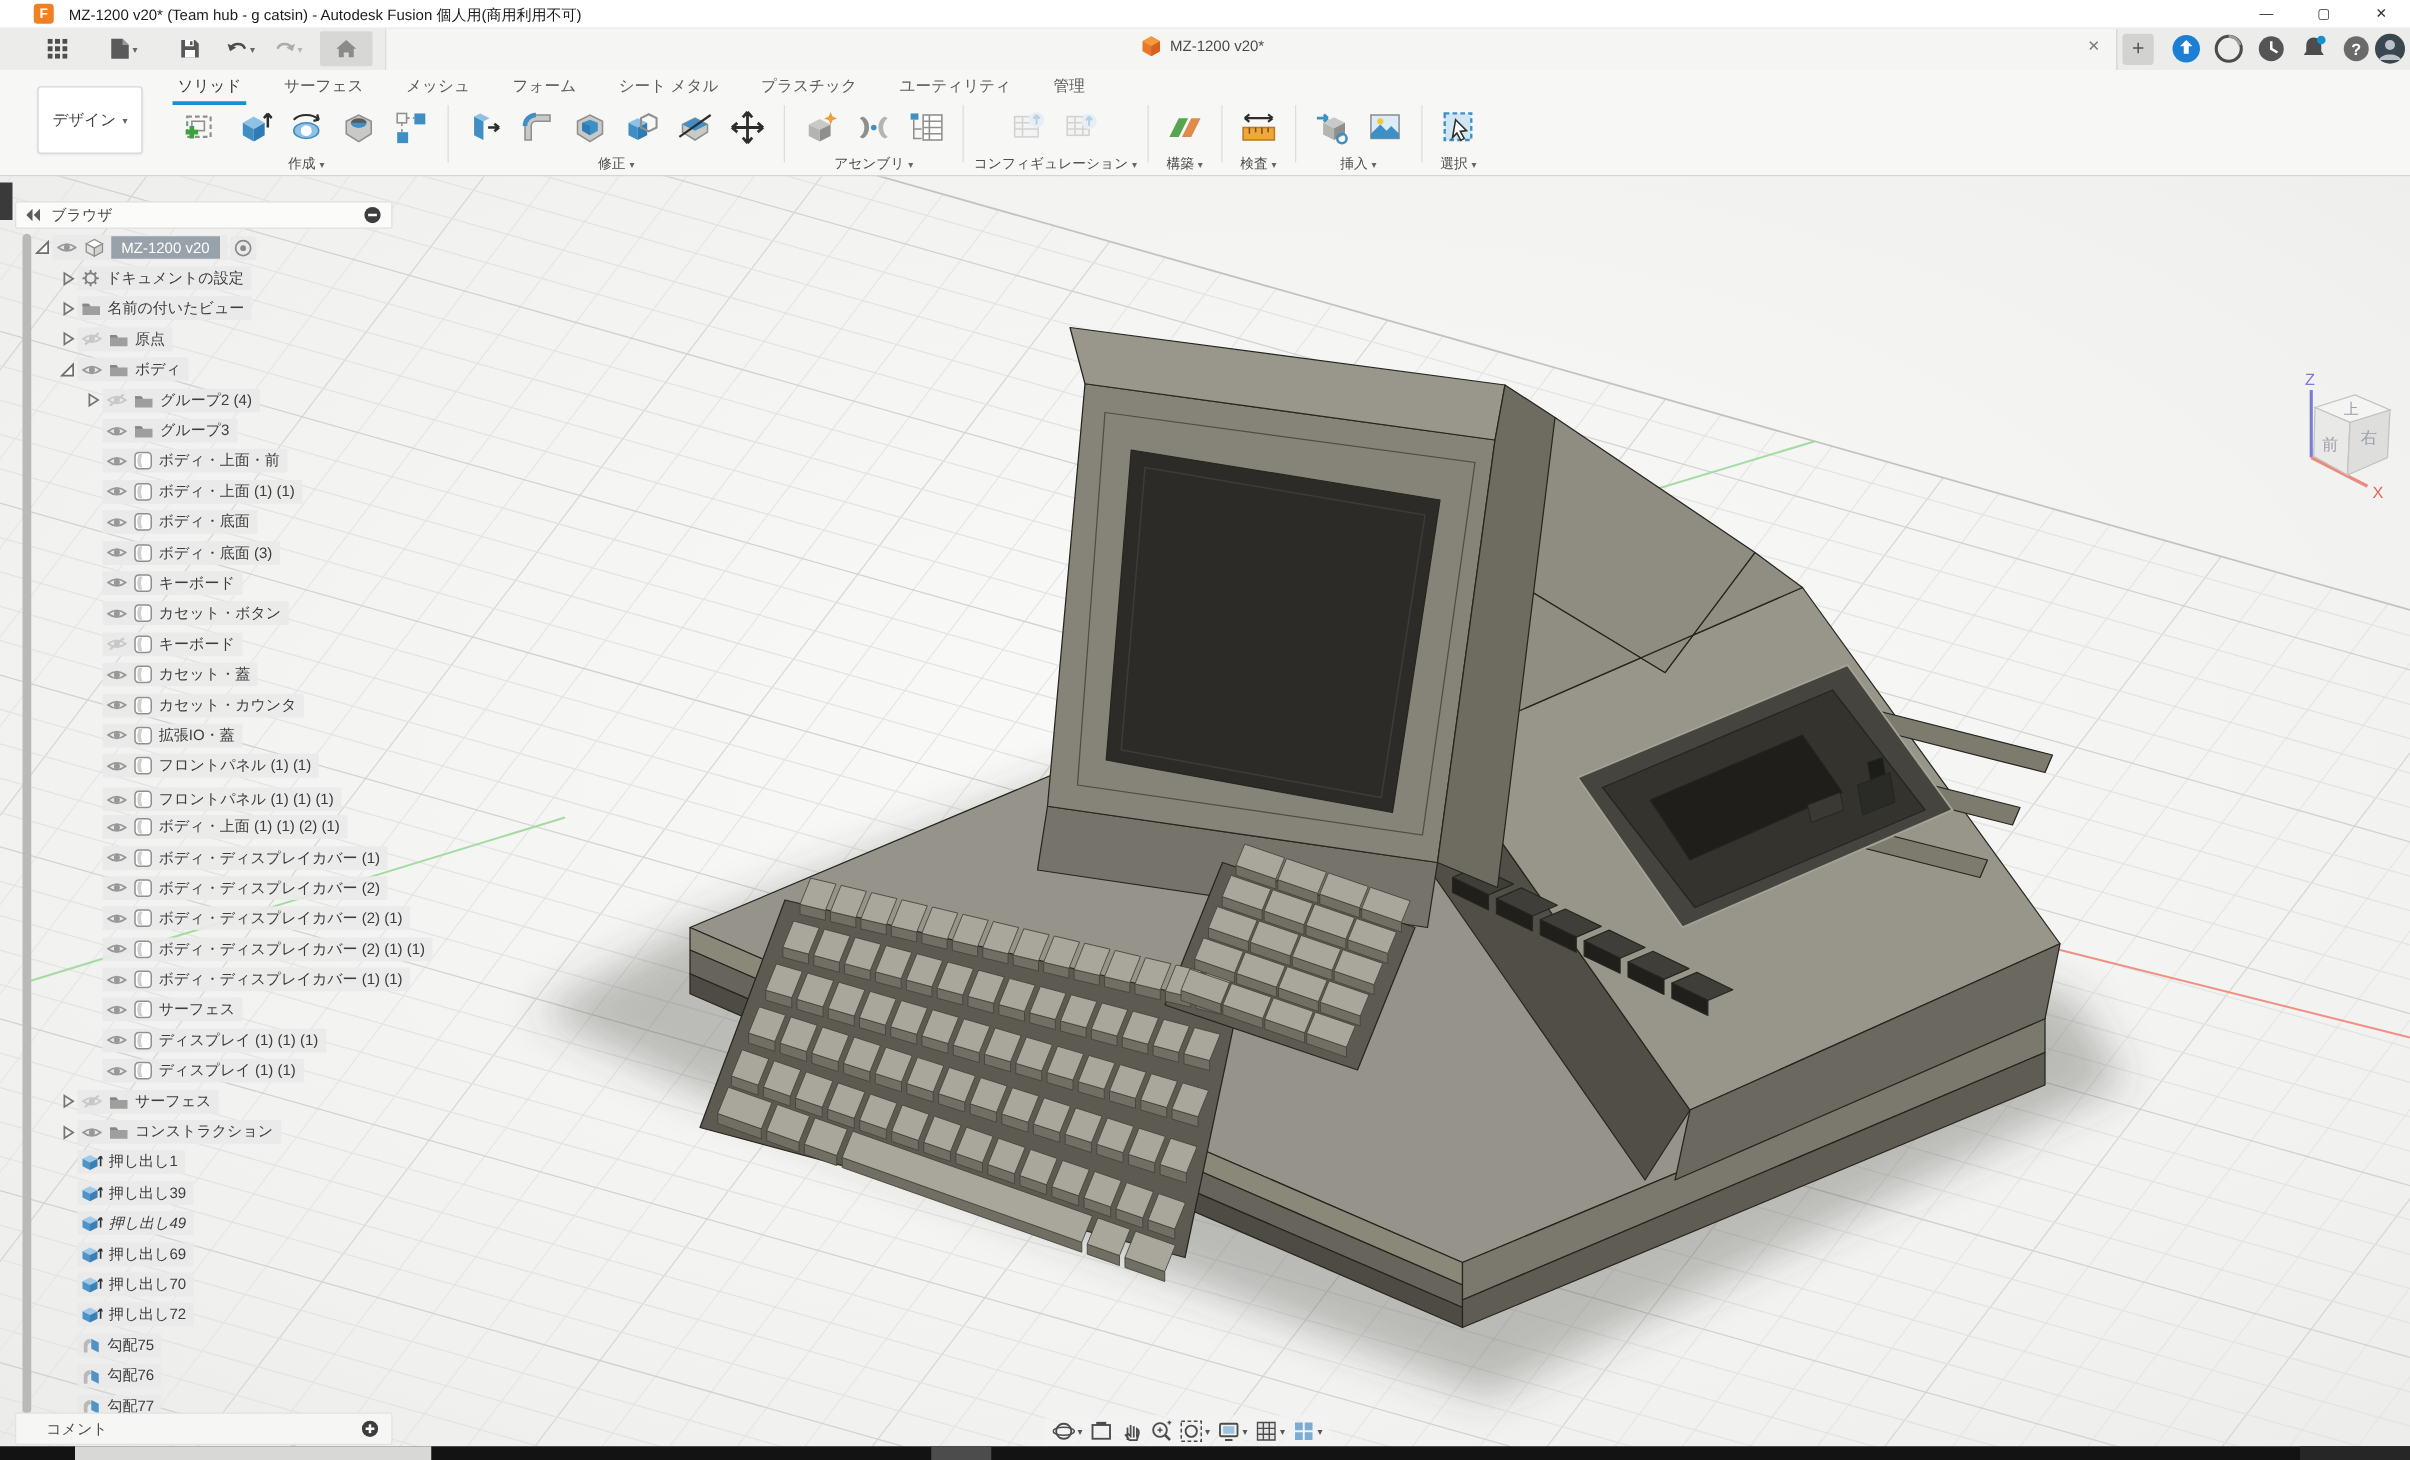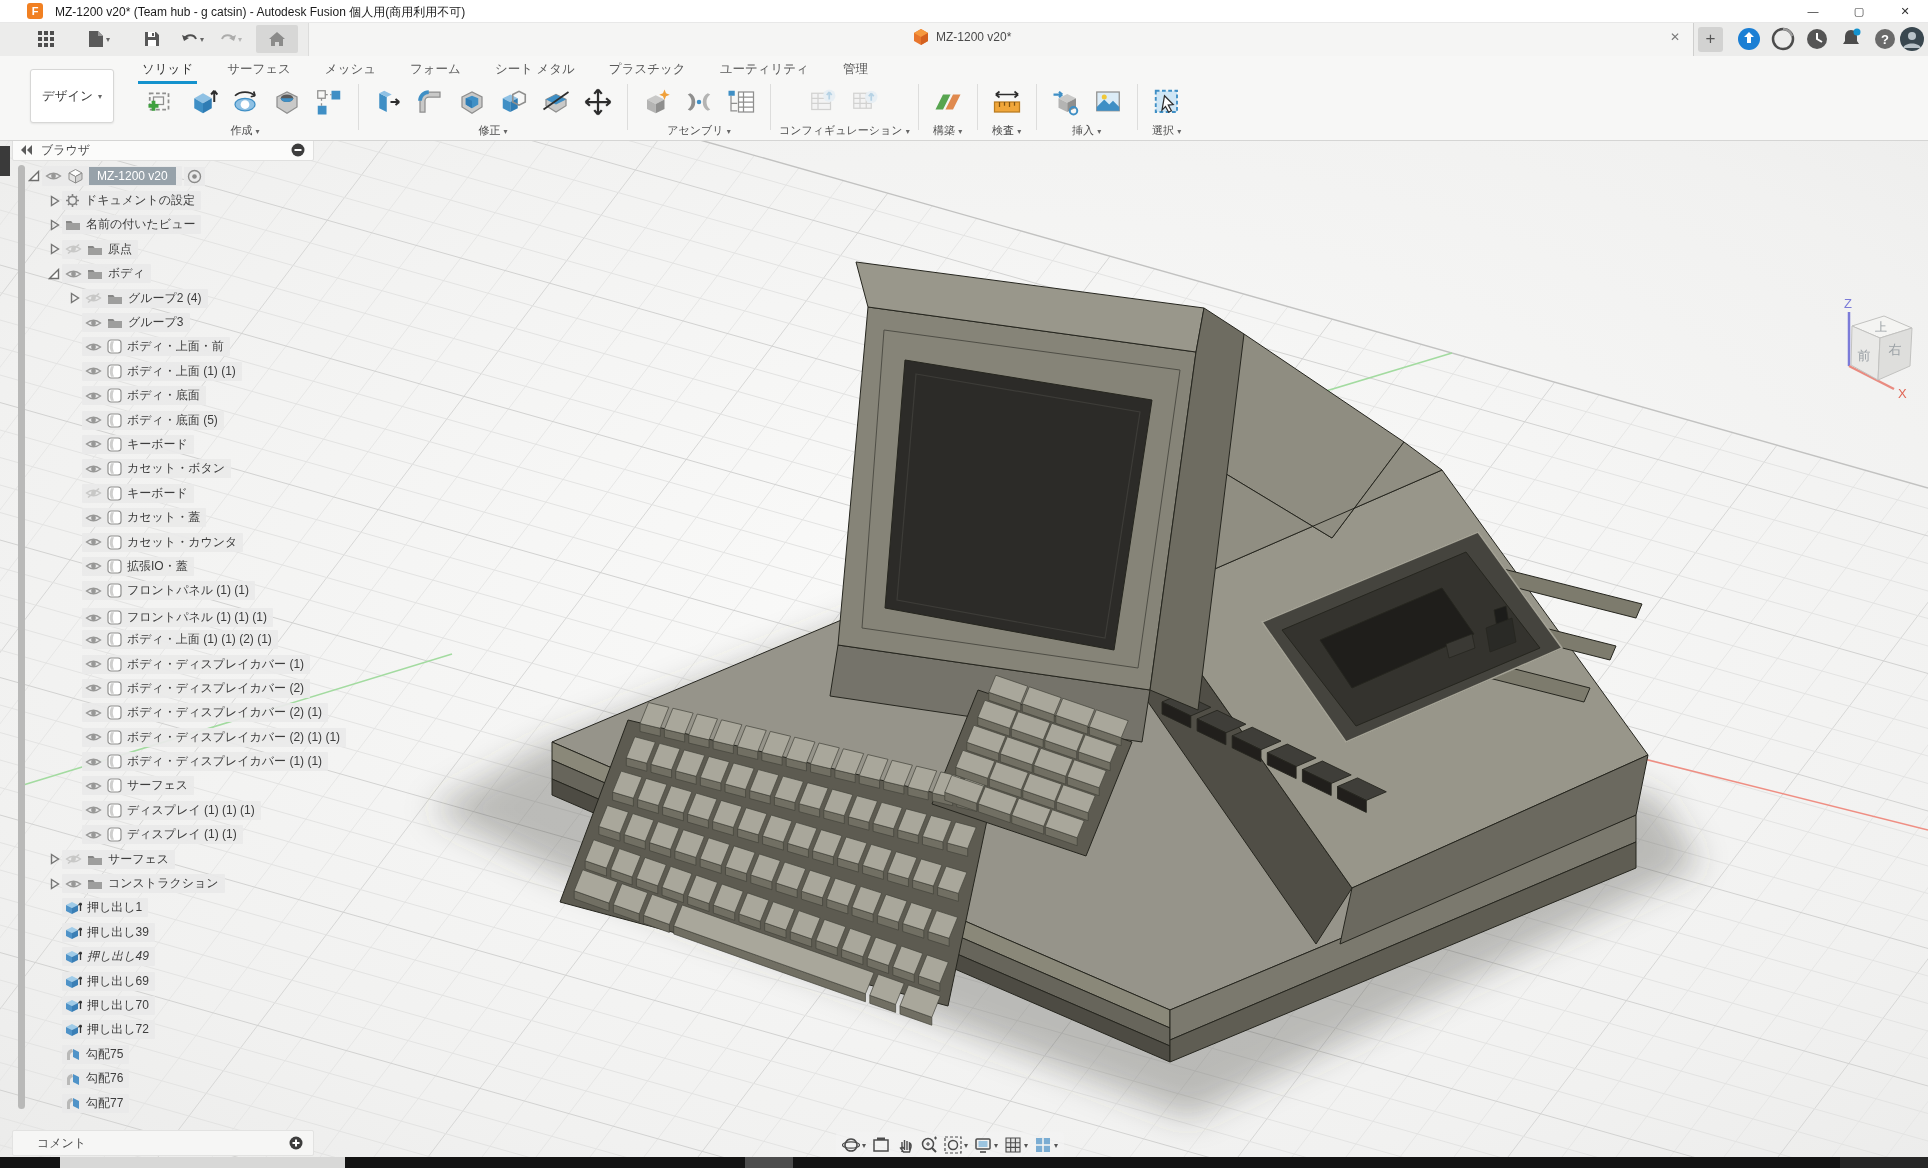--- a/index.html
+++ b/index.html
@@ -42,21 +42,21 @@
   .rgroup-icons{display:flex;align-items:center;height:40px;}
   .ricon{width:42px;height:38px;display:flex;align-items:center;justify-content:center;}
   .rgroup-label{font-size:11px;color:#4c4c4c;margin-top:1px;white-space:nowrap;}
   .rgroup-label .car{font-size:8px;color:#666;}
   .rsep{width:1px;height:46px;background:#dddddc;margin:2px 8px 0 8px;}
   .disabled-group .ricon{opacity:.35;}
   
   #viewport{position:absolute;left:0;top:140px;width:1928px;height:1028px;}
   #scene{position:absolute;left:0;top:0;}
   
-  #browser{position:absolute;left:12px;top:139px;width:302px;z-index:30;}
+  #browser{position:absolute;left:12px;top:161px;width:302px;z-index:30;}
   #browser-header{height:22px;background:#fbfbfa;border:1px solid #e0e0df;border-radius:2px;
     display:flex;align-items:center;font-size:12px;color:#4c4c4c;padding:0 8px;box-sizing:border-box;}
   #browser-header .hdr-label{margin-left:8px;flex:1;}
   #tree{margin-top:3px;position:relative;}
   .trow{height:24.4px;display:flex;align-items:center;position:relative;}
   .arrow-slot{width:16px;display:flex;justify-content:center;flex:none;}
   .chip{display:flex;align-items:center;background:rgba(234,234,233,0.93);padding:1px 6px 1px 3px;
     border-radius:1px;gap:5px;max-width:270px;}
   .tlabel{font-size:12px;color:#3d3d3d;white-space:nowrap;}
   .tlabel.sel{background:#97a2aa;color:#ffffff;font-weight:normal;padding:2px 8px;}
@@ -1076,21 +1076,21 @@
               <path d="M1.5,6 Q8.5,0.5 15.5,6 Q8.5,11.5 1.5,6 Z" fill="none" stroke="#989897" stroke-width="1.4"></path>
               <circle cx="8.5" cy="6" r="2.4" fill="#989897"></circle>
             </svg>
           </span>
           <span style="display: flex;">
             <svg width="15" height="15">
               <rect x="1" y="1" width="13" height="13" rx="3" fill="#ffffff" stroke="#8f8f8e" stroke-width="1.2"></rect>
               <path d="M4,2.2 a9,11 0 0 0 0,10.6 h3 a9,11 0 0 1 0,-10.6 z" fill="#cfcfce"></path>
             </svg>
           </span>
-          <span class="tlabel">ボディ・底面 (5)</span>
+          <span class="tlabel">ボディ・底面 (3)</span>
         </span>
       </div>
       <div class="trow" style="padding-left: 54px;">
         <span class="arrow-slot"></span>
         <span class="chip">
           <span style="display: flex;">
             <svg width="17" height="12">
               <path d="M1.5,6 Q8.5,0.5 15.5,6 Q8.5,11.5 1.5,6 Z" fill="none" stroke="#989897" stroke-width="1.4"></path>
               <circle cx="8.5" cy="6" r="2.4" fill="#989897"></circle>
             </svg>

